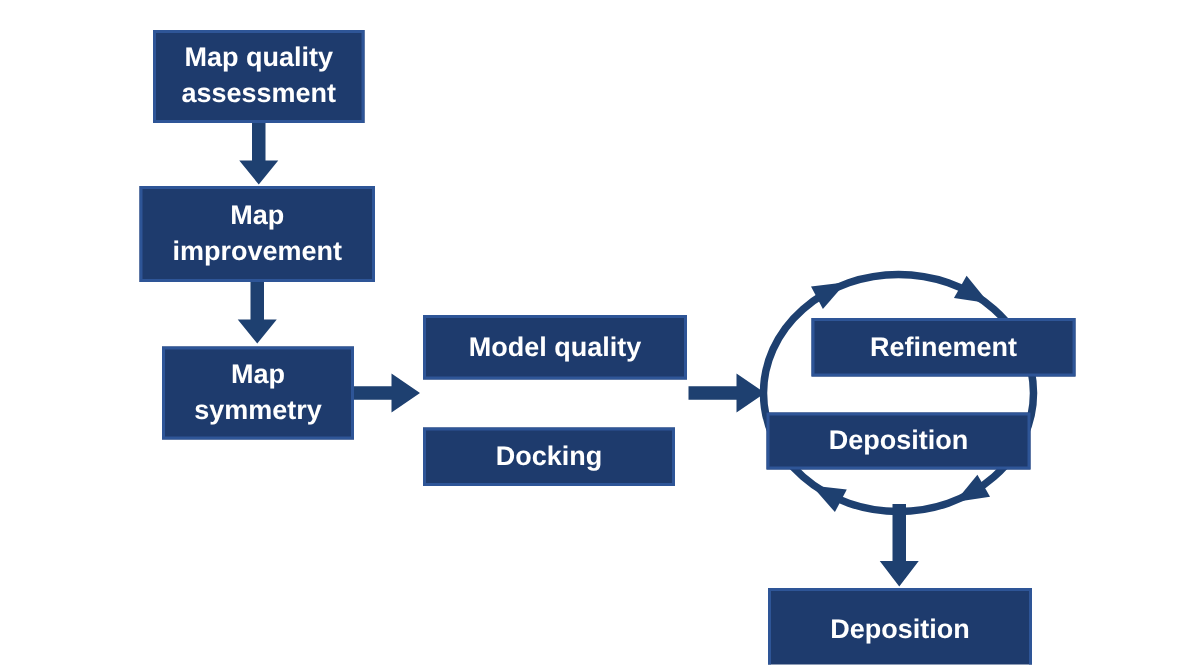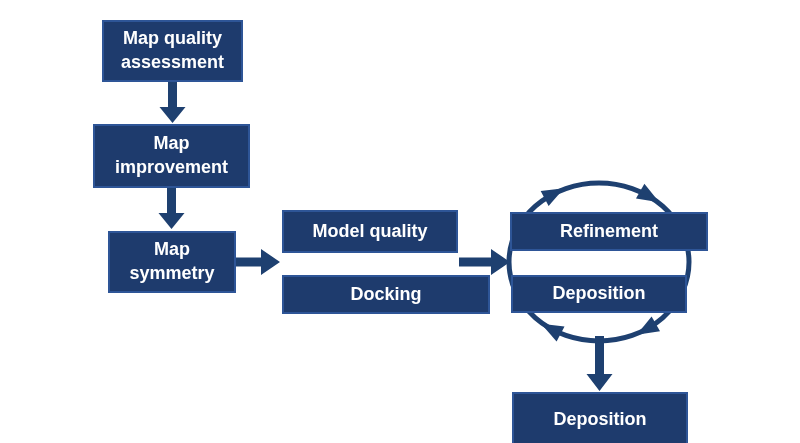--- a/index.html
+++ b/index.html
@@ -16,22 +16,22 @@
     border:2px solid var(--box-border,#2e5597);
     color:var(--box-text,#ffffff);
     font-size:18px;font-weight:700;line-height:1.32;
     text-align:center;white-space:pre-line;
   }
   
   .n-mqa{left:102px;top:20px;width:141px;height:62px}
   .n-mi {left:93px;top:124px;width:157px;height:64px}
   .n-ms {left:108px;top:231px;width:128px;height:62px}
   .n-mb {left:282px;top:210px;width:176px;height:43px}
-  .n-dk {left:282px;top:275px;width:208px;height:39px}
-  .n-rf {left:510px;top:212px;width:198px;height:39px}
+  .n-dk {left:282px;top:285px;width:168px;height:39px}
+  .n-rf {left:541px;top:212px;width:176px;height:39px}
   .n-vl {left:511px;top:275px;width:176px;height:38px}
   .n-dp {left:512px;top:392px;width:176px;height:55px}
 </style>
 </head>
 <body>
 
 <div class="canvas">
 
   <svg class="layer" width="800" height="443" viewBox="0 0 800 443">
 

